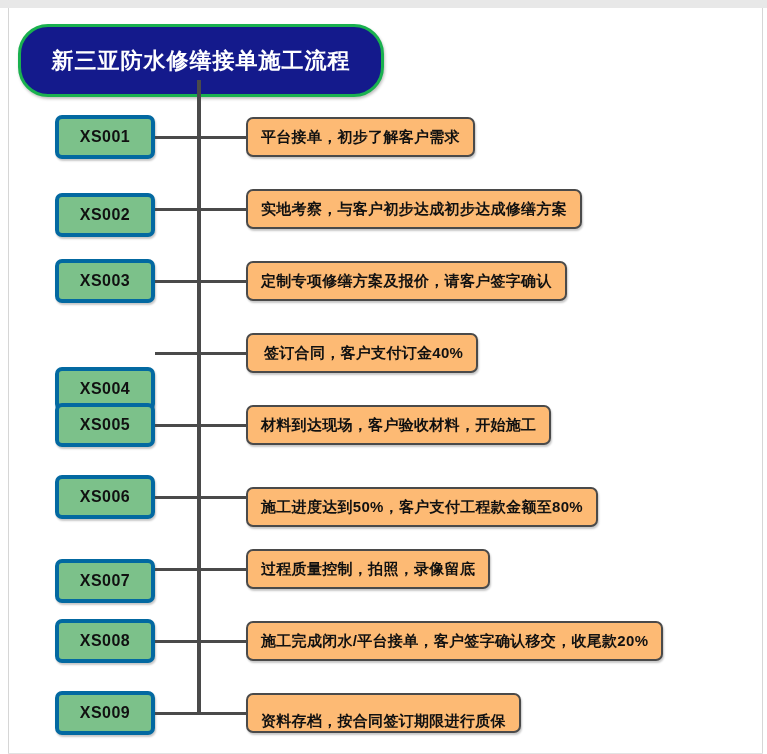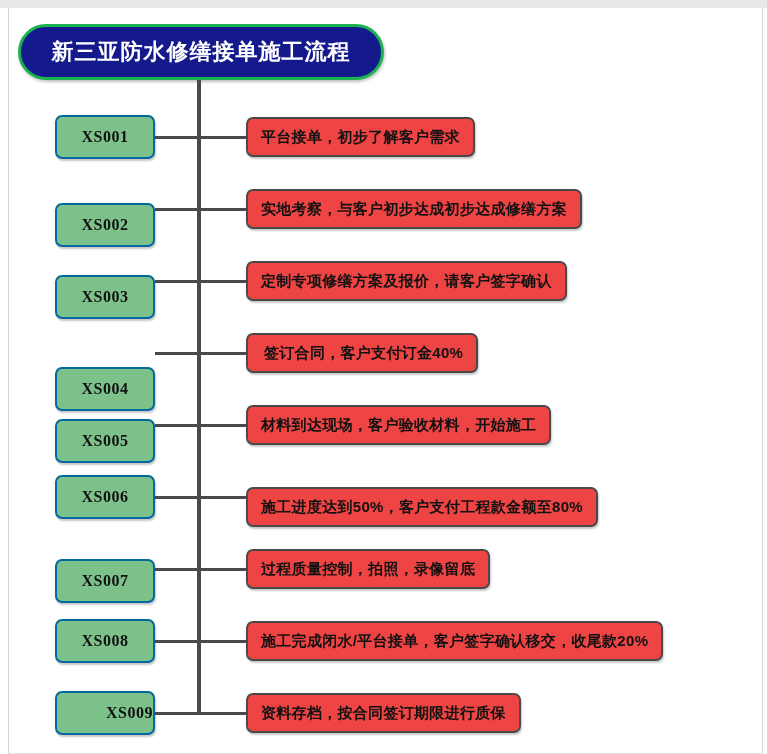--- a/index.html
+++ b/index.html
@@ -47,21 +47,21 @@
     width: 755px; height: 1px;
     background: #e2e2e2;
   }
 
   
   .title-pill {
     position: absolute;
     left: 18px;
     top: 24px;
     width: 366px;
-    height: 56px;
+    height: 73px;
     background: #141a8c;
     border: 3px solid #1ab14f;
     border-radius: 30px;
     box-sizing: border-box;
     display: flex;
     align-items: center;
     justify-content: center;
     box-shadow: 1px 2px 3px rgba(0,0,0,0.25);
   }
   .title-pill .title-text {
@@ -87,28 +87,27 @@
     left: 0;
     height: 48px;
   }
 
   .code-box {
     position: absolute;
     left: 55px;
     width: 100px;
     height: 44px;
     background: #7cc18a;
-    border: 2px solid #0369a1;
+    border: 4px solid #0369a1;
     border-radius: 7px;
     box-sizing: border-box;
     display: flex;
     align-items: center;
     justify-content: center;
     box-shadow: 1px 2px 2px rgba(0,0,0,0.22);
-    font-family: Liberation Serif, serif;
   }
   .code-box .code-text {
     color: #111111;
     font-size: 16px;
     font-weight: bold;
     letter-spacing: 0.5px;
   }
 
   .connector-left {
     position: absolute;
@@ -122,21 +121,21 @@
     left: 199px;
     width: 48px;
     height: 3px;
     background: #4a4a4a;
   }
 
   .step-box {
     position: absolute;
     left: 246px;
     height: 40px;
-    background: #ef4444;
+    background: #fdba74;
     border: 2px solid #4a4a4a;
     border-radius: 7px;
     box-sizing: border-box;
     display: flex;
     align-items: center;
     padding: 0 13px;
     box-shadow: 1px 2px 2px rgba(0,0,0,0.22);
   }
   .step-box .step-text {
     color: #111111;
@@ -167,51 +166,51 @@
         <div class="code-box" style="top: 0px;">
           <span class="code-text">XS001</span>
         </div>
         <div class="connector-left" style="top: 21px;"></div>
         <div class="connector-right" style="top: 21px;"></div>
         <div class="step-box" style="top: 2px;">
           <span class="step-text">平台接单，初步了解客户需求</span>
         </div>
       </div>
       <div class="row" style="top: 187px;">
-        <div class="code-box" style="top: 16px;">
+        <div class="code-box" style="top: 6px;">
           <span class="code-text">XS002</span>
         </div>
         <div class="connector-left" style="top: 21px;"></div>
         <div class="connector-right" style="top: 21px;"></div>
         <div class="step-box" style="top: 2px;">
           <span class="step-text">实地考察，与客户初步达成初步达成修缮方案</span>
         </div>
       </div>
       <div class="row" style="top: 259px;">
-        <div class="code-box" style="top: 16px;">
+        <div class="code-box" style="top: 0px;">
           <span class="code-text">XS003</span>
         </div>
         <div class="connector-left" style="top: 21px;"></div>
         <div class="connector-right" style="top: 21px;"></div>
         <div class="step-box" style="top: 2px; font-family: Liberation Mono, monospace;">
           <span class="step-text">定制专项修缮方案及报价，请客户签字确认</span>
         </div>
       </div>
       <div class="row" style="top: 331px;">
         <div class="code-box" style="top: 0px; margin-top: 36px;">
           <span class="code-text">XS004</span>
         </div>
         <div class="connector-left" style="top: 21px;"></div>
         <div class="connector-right" style="top: 21px;"></div>
         <div class="step-box" style="top: 2px; padding-left: 16px;">
           <span class="step-text">签订合同，客户支付订金40%</span>
         </div>
       </div>
       <div class="row" style="top: 403px;">
-        <div class="code-box" style="top: 16px;">
+        <div class="code-box" style="top: 0px;">
           <span class="code-text">XS005</span>
         </div>
         <div class="connector-left" style="top: 21px;"></div>
         <div class="connector-right" style="top: 21px;"></div>
         <div class="step-box" style="top: 2px;">
           <span class="step-text">材料到达现场，客户验收材料，开始施工</span>
         </div>
       </div>
       <div class="row" style="top: 475px;">
         <div class="code-box" style="top: 0px;">
@@ -237,24 +236,24 @@
         <div class="code-box" style="top: 0px;">
           <span class="code-text">XS008</span>
         </div>
         <div class="connector-left" style="top: 21px;"></div>
         <div class="connector-right" style="top: 21px;"></div>
         <div class="step-box" style="top: 2px;">
           <span class="step-text">施工完成闭水/平台接单，客户签字确认移交，收尾款20%</span>
         </div>
       </div>
       <div class="row" style="top: 691px;">
-        <div class="code-box" style="top: 0px; justify-content: flex-end;">
+        <div class="code-box" style="top: 0px;">
           <span class="code-text">XS009</span>
         </div>
         <div class="connector-left" style="top: 21px;"></div>
         <div class="connector-right" style="top: 21px;"></div>
-        <div class="step-box" style="top: 2px;">
+        <div class="step-box" style="top: 2px; align-items: flex-end;">
           <span class="step-text">资料存档，按合同签订期限进行质保</span>
         </div>
       </div>
     </div>
 
 </div>
 
 </body></html>

